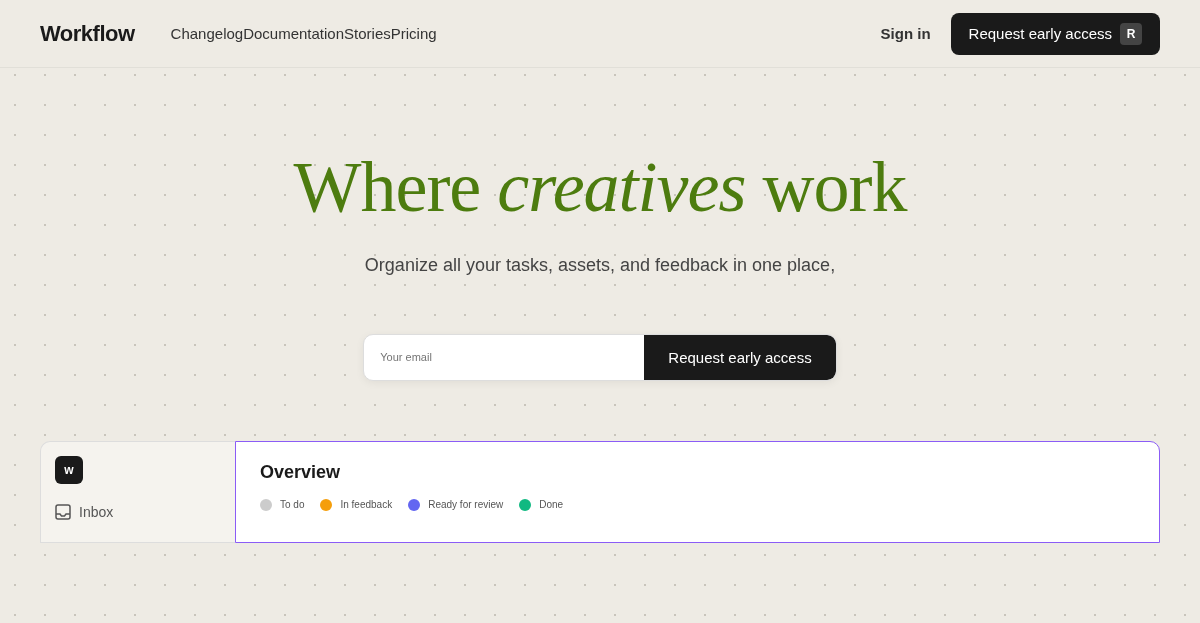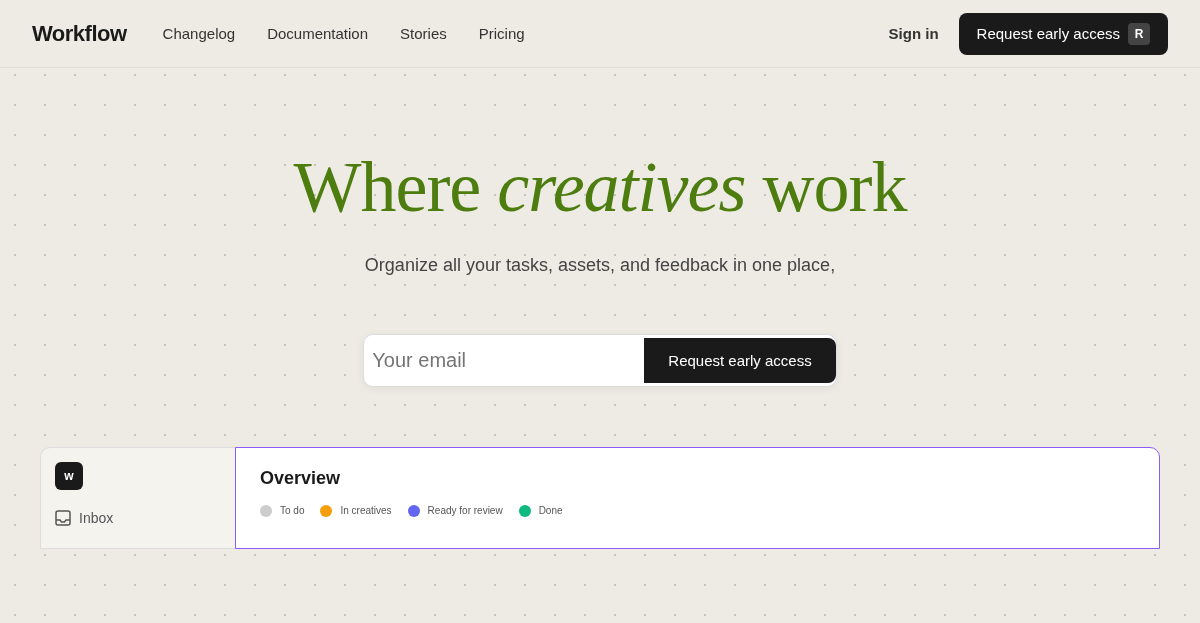--- a/index.html
+++ b/index.html
@@ -29,21 +29,21 @@
       z-index: 0;
     }
 
     
     nav {
       position: relative;
       z-index: 10;
       display: flex;
       align-items: center;
       justify-content: space-between;
-      padding: 0 32px;
+      padding: 0 40px;
       height: 68px;
       background-color: #EEEBE4;
       border-bottom: 1px solid rgba(0,0,0,0.05);
     }
 
     .nav-left {
       display: flex;
       align-items: center;
       gap: 36px;
     }
@@ -52,21 +52,20 @@
       font-size: 22px;
       font-weight: 700;
       color: #1a1a1a;
       letter-spacing: -0.5px;
       text-decoration: none;
     }
 
     .nav-links {
       display: flex;
       align-items: center;
-      gap: 32px;
       list-style: none;
     }
 
     .nav-links a {
       text-decoration: none;
       color: #333;
       font-size: 15px;
       font-weight: 400;
     }
 
@@ -151,22 +150,22 @@
       background: #fff;
       border-radius: 10px;
       overflow: hidden;
       border: 1px solid #ddd;
       box-shadow: 0 2px 8px rgba(0,0,0,0.06);
     }
 
     .email-input {
       border: none;
       outline: none;
-      padding: 14px 8px;
-      font-size: 20px;
+      padding: 14px 16px;
+      font-size: 11px;
       color: #666;
       background: transparent;
       width: 280px;
     }
 
     .btn-request-hero {
       background-color: #1a1a1a;
       color: #fff;
       border: none;
       padding: 14px 24px;
@@ -317,21 +316,21 @@
   </div>
   <div class="main-preview">
     <h3>Overview</h3>
     <div class="kanban-columns">
       <div class="kanban-col">
         <div class="kanban-dot dot-todo"></div>
         <span>To do</span>
       </div>
       <div class="kanban-col">
         <div class="kanban-dot dot-progress"></div>
-        <span>In creatives</span>
+        <span>In feedback</span>
       </div>
       <div class="kanban-col">
         <div class="kanban-dot dot-review"></div>
         <span>Ready for review</span>
       </div>
       <div class="kanban-col">
         <div class="kanban-dot dot-done"></div>
         <span>Done</span>
       </div>
     </div>

